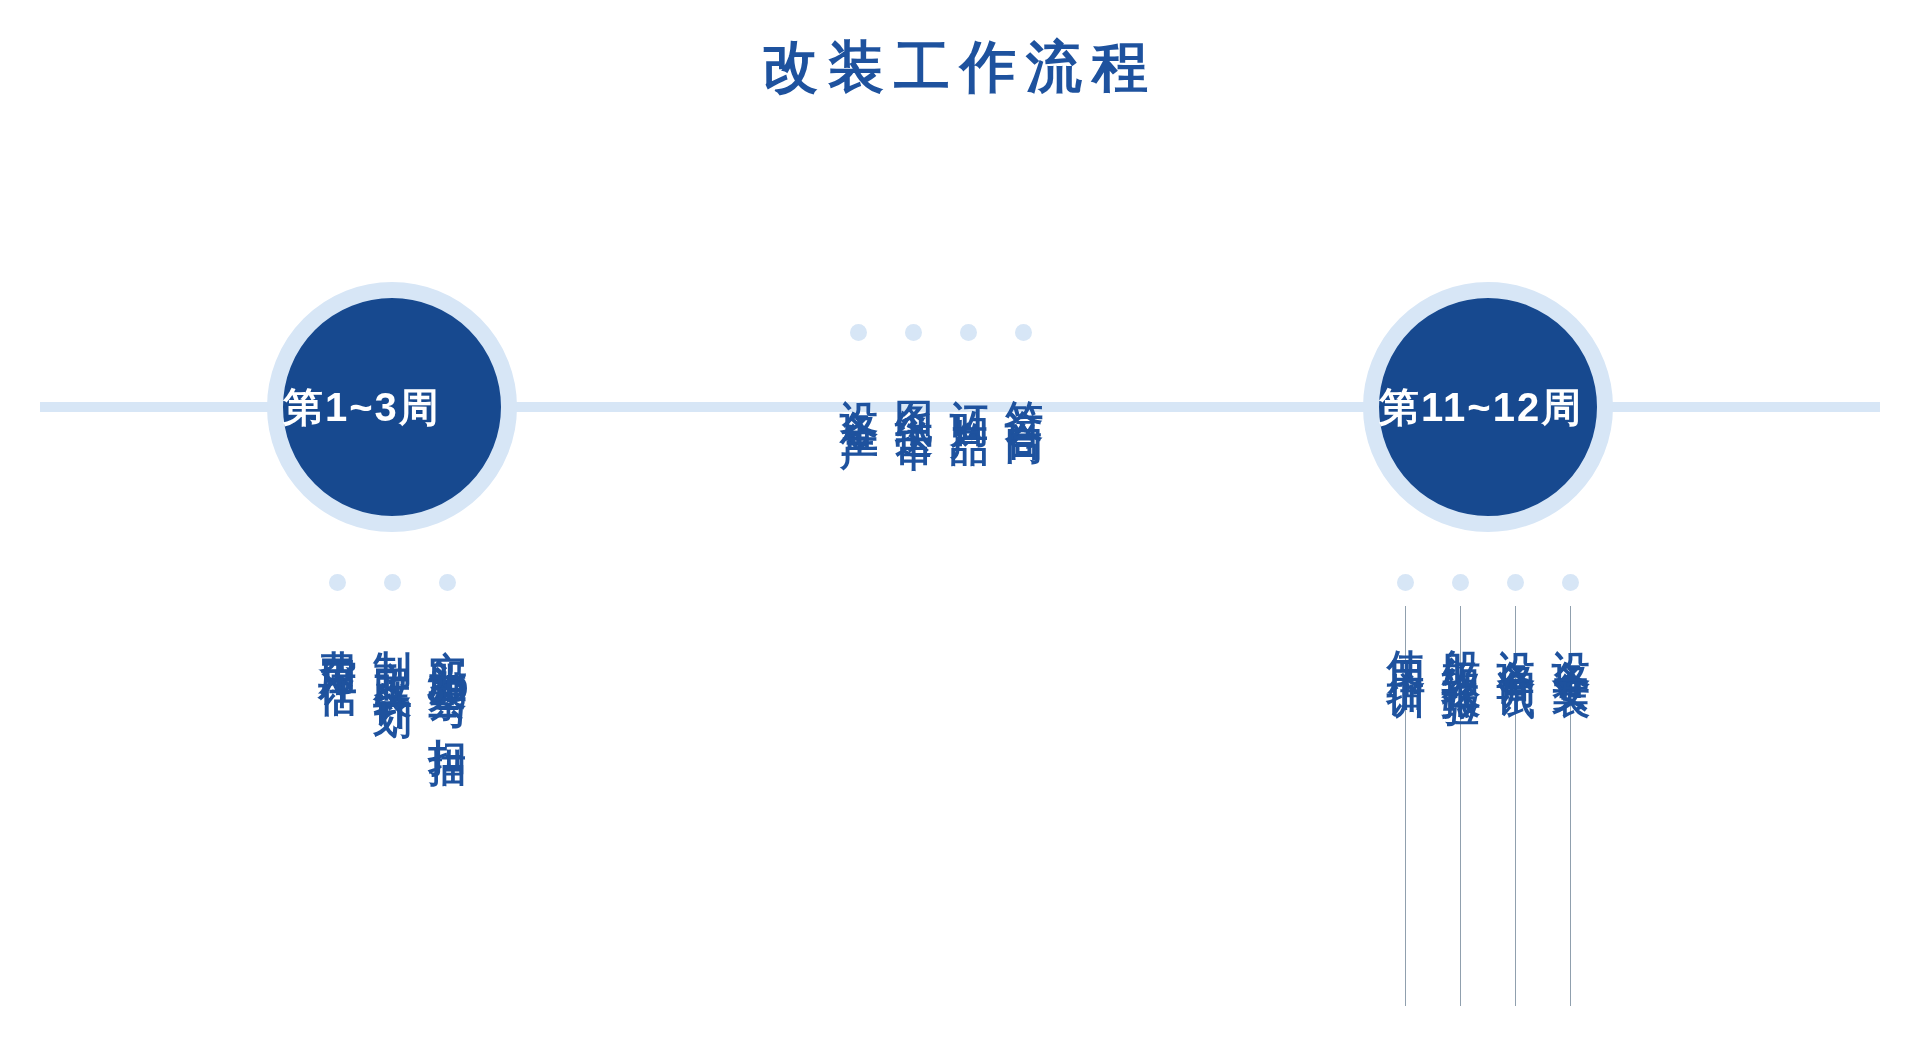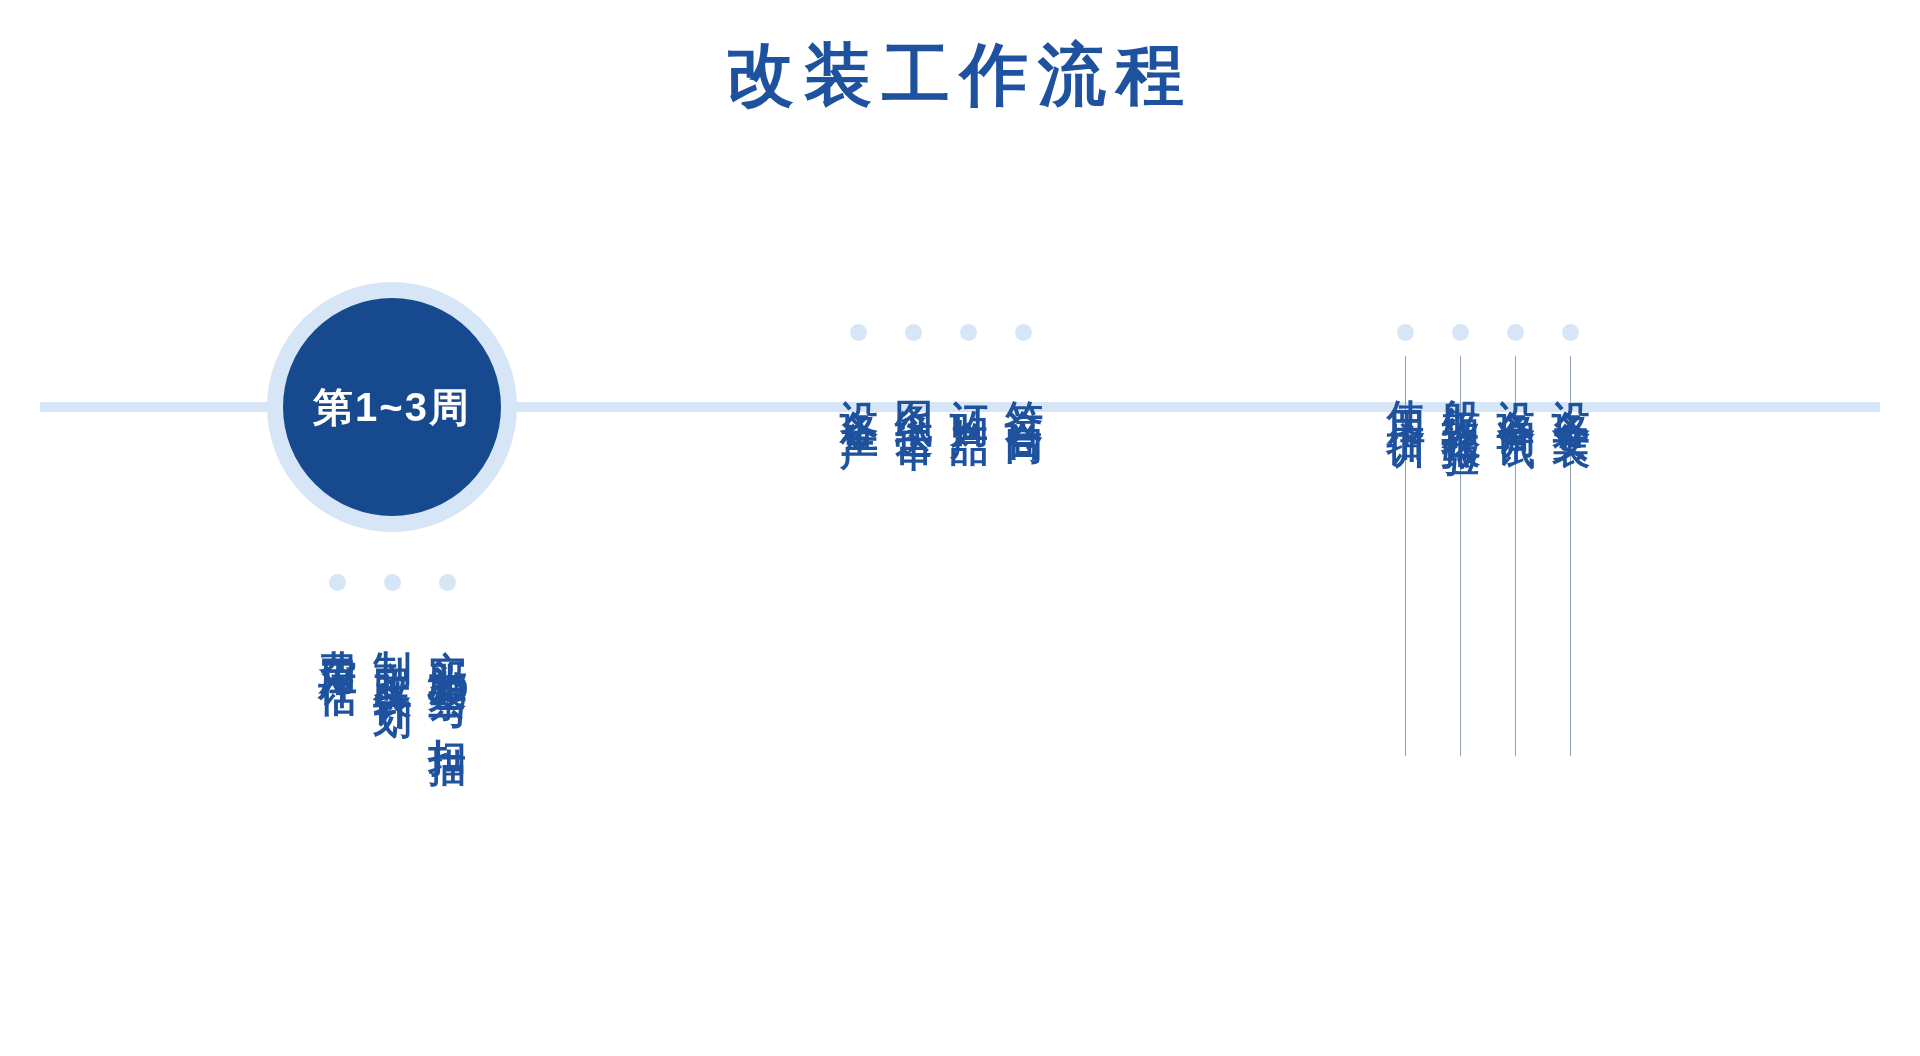--- a/index.html
+++ b/index.html
@@ -11,21 +11,21 @@
     font-family: "Liberation Sans", sans-serif;
     font-weight: 700;
   }
 
   .page-title {
     position: absolute;
     top: 30px;
     left: 0;
     width: 100%;
     text-align: center;
-    font-size: 68px;
+    font-size: 56px;
     font-weight: 700;
     letter-spacing: 10px;
     color: var(--blue-text, #1E529E);
   }
 
   .timeline-line {
     position: absolute;
     top: 402px;
     left: 40px;
     width: 1840px;
@@ -46,21 +46,21 @@
 
   .circle {
     width: 218px;
     height: 218px;
     box-sizing: content-box;
     border: 16px solid var(--blue-light, #D7E6F6);
     border-radius: 50%;
     background: var(--blue-dark, #17498F);
     display: flex;
     align-items: center;
-    justify-content: center;
+    justify-content: flex-start;
   }
 
   .week-label {
     color: var(--label-white, #ffffff);
     font-size: 40px;
     font-weight: 700;
     letter-spacing: 2px;
     white-space: nowrap;
   }
 
@@ -136,20 +136,23 @@
         <span class="dot"></span>
       </div>
     <div class="tasks" style="width: 220px;">
         <div class="task">签订合同</div>
         <div class="task">订购产品</div>
         <div class="task">图纸送审</div>
         <div class="task">设备生产</div>
       </div>
   </div>
     <div class="milestone" style="left: 1338px;">
+    <div class="circle">
+      <div class="week-label">第11~12周</div>
+    </div>
     <div class="dots">
         <span class="dot"></span>
         <span class="dot"></span>
         <span class="dot"></span>
         <span class="dot"></span>
       </div>
     <div class="tasks guides" style="width: 220px;">
         <div class="task">设备安装</div>
         <div class="task">设备调试</div>
         <div class="task">船级社报验</div>

